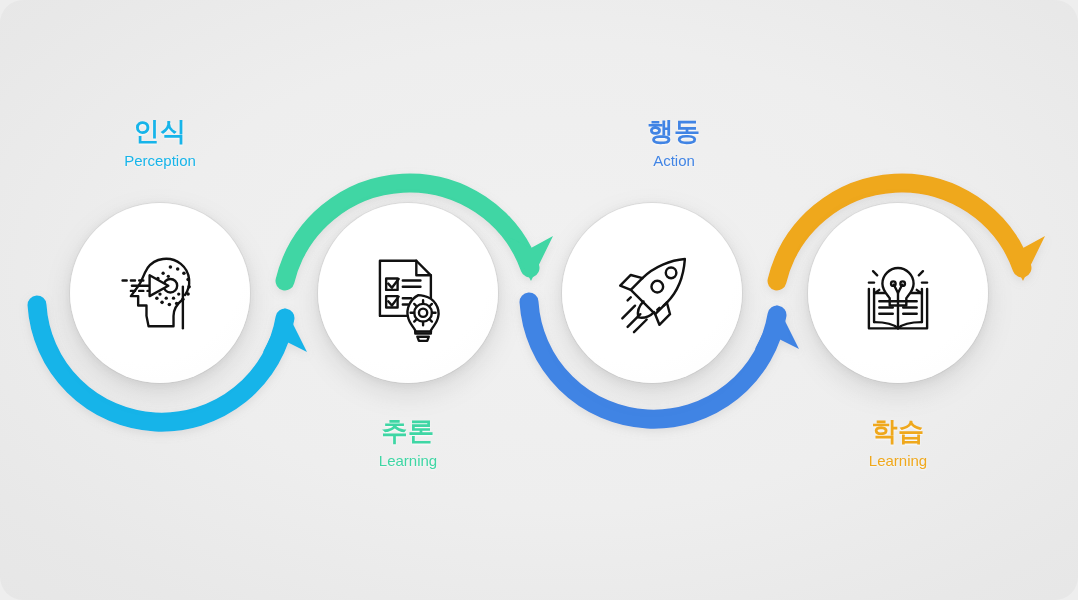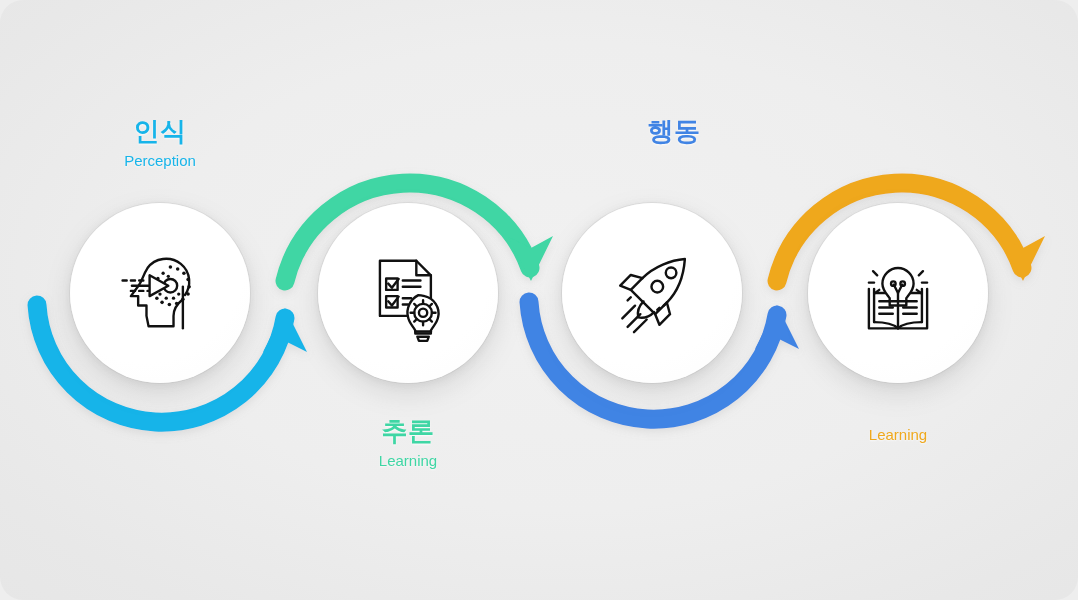--- a/index.html
+++ b/index.html
@@ -173,20 +173,21 @@
         <circle cx="68" cy="31" r="5"></circle>
         <circle cx="55" cy="44" r="5.5"></circle>
         <path d="M42 58 C38 62 36 68 37 73 C42 74 48 72 52 68"></path>
         <path d="M34 62 L22 74 M39 70 L27 82 M45 75 L33 87"></path>
         <path d="M30 54 L27 57 M63 60 L61 62 M57 64 L55 66"></path>
       </g>
     </svg>
   </div>
   <div class="label" style="left:554px; top:118px;">
     <span class="ko" style="color:#4184e4;">행동</span>
+    <span class="en" style="color:#4184e4;">Action</span>
   </div>
 
   <div class="node" style="left:808px; top:203px;">
     <svg width="104" height="104" viewBox="0 0 100 100">
       <g fill="none" stroke="#111111" stroke-width="2.3" stroke-linecap="round" stroke-linejoin="round">
         <path d="M22 46 L22 84 L50 84 L78 84 L78 46" fill="#ffffff"></path>
         <path d="M27 46 L27 78 M73 46 L73 78"></path>
         <path d="M27 50 L50 50 M50 50 L73 50"></path>
         <path d="M50 50 L50 84"></path>
         <path d="M27 78 C34 78 45 79 50 84 C55 79 66 78 73 78"></path>
@@ -197,16 +198,17 @@
         <path d="M46 42 L50 50 L54 42"></path>
         <circle cx="45.5" cy="41" r="2.2"></circle>
         <circle cx="54.5" cy="41" r="2.2"></circle>
         <path d="M50 50 L50 62"></path>
         <path d="M26 29 L30 33 M22 40 L27 40 M28 50 L32 47
                  M74 29 L70 33 M78 40 L73 40 M72 50 L68 47"></path>
       </g>
     </svg>
   </div>
   <div class="label" style="left:778px; top:418px;">
+    <span class="ko" style="color:#efa81d;">학습</span>
     <span class="en" style="color:#efa81d;">Learning</span>
   </div>
 
 </div>
 
 </body></html>

